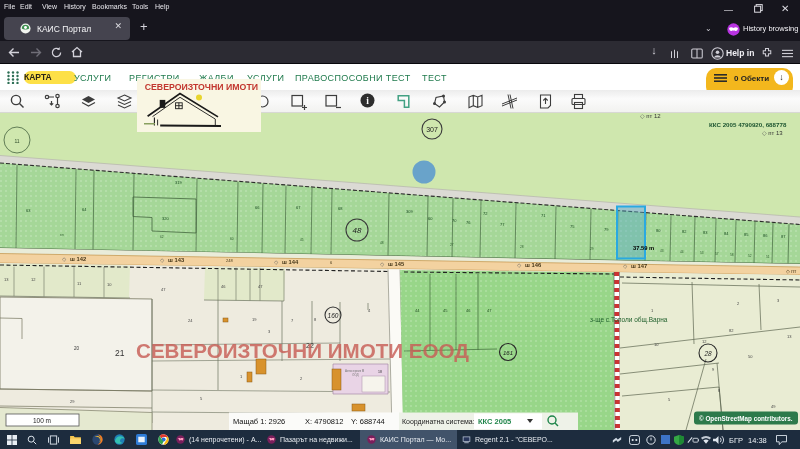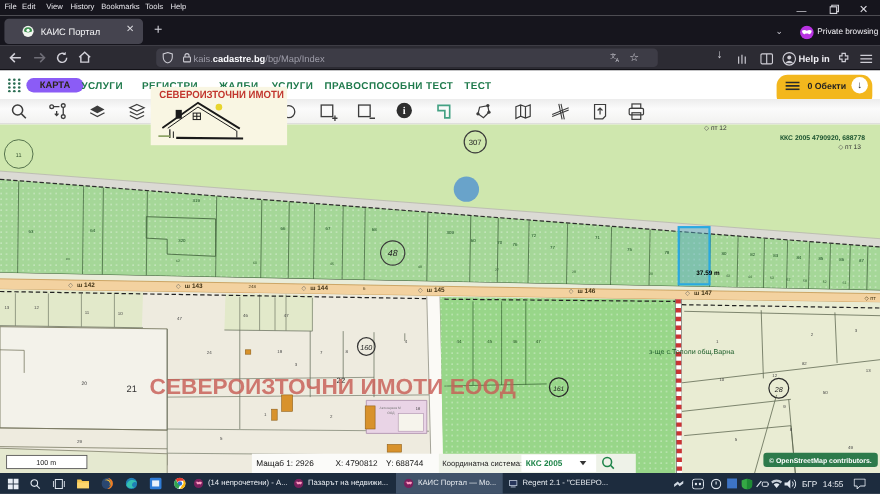--- a/index.html
+++ b/index.html
@@ -7,22 +7,22 @@
 #stage{position:relative;width:800px;height:449px;background:#fff}
 
 #menubar{left:0;top:0;width:800px;height:14px;background:#16151d;color:#e8e7ec;font-size:7px}#menubar span{position:absolute;top:3px}
 #tabrow{left:0;top:14px;width:800px;height:27px;background:#16151d}
 #tab{position:absolute;left:4px;top:3px;width:126px;height:23px;background:#45444f;border-radius:4px;color:#f5f5f7;font-size:8.5px;display:flex;align-items:center}
 #navbar{left:0;top:41px;width:800px;height:23px;background:#2c2b33;border-bottom:1px solid #08080c}
 #urlfield{position:absolute;left:142px;top:3px;width:456px;height:17px;background:#3d3c46;border-radius:4px;color:#d6d5de;font-size:8.5px}
 .navico{position:absolute;top:3px;color:#cfced6;font-size:11px;width:16px;text-align:center}
 
 #pghead{left:0;top:64px;width:800px;height:26px;background:#fff}
-.navitem{position:absolute;top:9px;color:#1f7a4c;font-weight:bold;font-size:9px;letter-spacing:.4px}
-#kartapill{position:absolute;left:24px;top:7px;width:52px;height:13px;background:#8b5cf6;border-radius:8px;color:#2b2417;font-weight:bold;font-size:8.5px;text-align:center;line-height:13px}
+.navitem{position:absolute;top:9px;color:#1f7a4c;font-weight:normal;font-size:9px;letter-spacing:.4px}
+#kartapill{position:absolute;left:24px;top:7px;width:52px;height:13px;background:#fde047;border-radius:8px;color:#2b2417;font-weight:bold;font-size:8.5px;text-align:left;line-height:13px}
 #objpill{position:absolute;left:706px;top:4px;width:87px;height:29px;background:#f3b71d;border-radius:10px}
 
 #tbar{left:0;top:90px;width:800px;height:23px;background:linear-gradient(#ececec,#fbfbfb 40%,#f2f2f0);border-bottom:1px solid #d8d8d4}
 .tico{position:absolute;top:3px}
 
 #logo{left:137px;top:79px;width:124px;height:53px;background:#f9f6e3;z-index:30}
 #logotxt{position:absolute;left:3px;top:2px;width:118px;text-align:center;color:#c2362e;font-weight:bold;font-size:9.5px;transform:scaleX(.92);transform-origin:center;white-space:nowrap}
 
 #taskbar{left:0;top:430px;width:800px;height:19px;background:#1d2c3e;z-index:40;color:#e8eef5;font-size:7px}
 .tbtn{position:absolute;top:0;height:19px;display:flex;align-items:center;color:#e9edf2;font-size:7px;white-space:nowrap;overflow:hidden}
@@ -49,21 +49,21 @@
         </svg>
       <span style="margin-left:6px">КАИС Портал</span>
       <span style="position:absolute;right:8px;top:4px;font-size:9px;color:#d9d9de">✕</span>
     </div>
     <div style="position:absolute;left:140px;top:5px;color:#d3d2da;font-size:13px;font-weight:300">+</div>
     <div style="position:absolute;left:705px;top:10px;color:#cfced6;font-size:8px">⌄</div>
     <svg style="position:absolute;left:727px;top:9px" width="13" height="13" viewBox="0 0 16 16">
         <circle cx="8" cy="8" r="7.6" fill="#b833e1"></circle>
         <path d="M2.5 6.2c1.8-1.2 3.6-1.2 5.5 0 1.9-1.2 3.7-1.2 5.5 0-.3 2.8-2 4.4-3.6 3.4-.8-.5-1.3-.5-1.9-.1-.6-.4-1.1-.4-1.9.1C4.5 10.6 2.8 9 2.5 6.2z" fill="#fff"></path>
       </svg>
-    <div style="position:absolute;left:743px;top:10px;color:#f4f3f7;font-size:7.5px;white-space:nowrap">Private browsing</div>
+    <div style="position:absolute;left:743px;top:10px;color:#f4f3f7;font-size:7.5px;white-space:nowrap">History browsing</div>
 
     <div style="position:absolute;left:724px;top:-9px;color:#dcdbe2;font-size:9px">—</div>
     <svg style="position:absolute;left:754px;top:-10px" width="9" height="9" viewBox="0 0 9 9">
         <rect x="2.2" y="0.6" width="6" height="6" fill="none" stroke="#dcdbe2" stroke-width="1"></rect>
         <rect x="0.6" y="2.2" width="6" height="6" fill="#16151d" stroke="#dcdbe2" stroke-width="1"></rect>
       </svg>
     <div style="position:absolute;left:781px;top:-11px;color:#dcdbe2;font-size:10px">✕</div>
   </div>
 
   <div id="navbar" class="abs">
@@ -73,35 +73,20 @@
     <svg class="abs" style="left:30px;top:6px" width="12" height="11" viewBox="0 0 12 11">
         <path d="M1 5.5h9.5M6.5 1.5l4 4-4 4" fill="none" stroke="#6f6e77" stroke-width="1.4"></path>
       </svg>
     <svg class="abs" style="left:51px;top:6px" width="11" height="11" viewBox="0 0 12 12">
         <path d="M10.5 6a4.5 4.5 0 11-1.4-3.2" fill="none" stroke="#d2d1d9" stroke-width="1.4"></path>
         <path d="M9.5 0v3h-3z" fill="#d2d1d9"></path>
       </svg>
     <svg class="abs" style="left:71px;top:5px" width="12" height="12" viewBox="0 0 12 12">
         <path d="M1 6l5-4.5L11 6M2.5 5v5.5h7V5" fill="none" stroke="#d2d1d9" stroke-width="1.3"></path>
       </svg>
-    <div id="urlfield">
-      <svg style="position:absolute;left:5px;top:3px" width="11" height="11" viewBox="0 0 16 16">
-          <path d="M8 1l6 2v4c0 4-2.5 6.8-6 8-3.5-1.2-6-4-6-8V3z" fill="none" stroke="#cfced6" stroke-width="1.4"></path>
-        </svg>
-      <svg style="position:absolute;left:23px;top:3px" width="10" height="11" viewBox="0 0 16 16">
-          <rect x="3" y="7" width="10" height="7" rx="1" fill="none" stroke="#cfced6" stroke-width="1.5"></rect>
-          <path d="M5 7V5a3 3 0 016 0v2" fill="none" stroke="#cfced6" stroke-width="1.5"></path>
-        </svg>
-      <span style="position:absolute;left:34px;top:4px;white-space:nowrap"><span style="color:#9e9da9">kais.</span><b style="color:#fbfbfe">cadastre.bg</b><span style="color:#9e9da9">/bg/Map/Index</span></span>
-      <svg style="position:absolute;left:412px;top:3px" width="11" height="11" viewBox="0 0 16 16">
-          <text x="1" y="8" font-size="8" fill="#cfced6">文</text>
-          <text x="8" y="14" font-size="7" fill="#cfced6">A</text>
-        </svg>
-      <div style="position:absolute;left:430px;top:2px;color:#cfced6;font-size:10px">☆</div>
-    </div>
     <div class="navico" style="left:646px">↓</div>
     <svg class="abs" style="left:670px;top:7px" width="12" height="11" viewBox="0 0 16 14">
         <g stroke="#cfced6" stroke-width="1.4">
           <line x1="2" y1="13" x2="2" y2="4"></line>
           <line x1="6" y1="13" x2="6" y2="2"></line>
           <line x1="10" y1="13" x2="10" y2="4"></line>
         </g>
       </svg>
     <svg class="abs" style="left:691px;top:7px" width="12" height="11" viewBox="0 0 16 14">
         <rect x="1" y="1" width="14" height="12" rx="1.5" fill="none" stroke="#cfced6" stroke-width="1.4"></rect>
@@ -588,18 +573,18 @@
       </svg>
     <svg class="abs" style="left:701px;top:5px" width="10" height="9" viewBox="0 0 12 10">
         <path d="M0 3a9 9 0 0112 0L10.5 5a7 7 0 00-9 0z" fill="#dfe6ee" opacity=".85"></path>
         <path d="M2.8 6.2a5 5 0 016.4 0L6 10z" fill="#dfe6ee"></path>
       </svg>
     <svg class="abs" style="left:713px;top:4.5px" width="11" height="10" viewBox="0 0 12 11">
         <path d="M0 4h3l3-3v9L3 7H0z" fill="#dfe6ee"></path>
         <path d="M8 3a4 4 0 010 5M9.7 1.2a6.5 6.5 0 010 8.6" stroke="#dfe6ee" fill="none"></path>
       </svg>
     <div class="abs" style="left:729px;top:5.5px;font-size:7.5px;color:#eef2f7">БГР</div>
-    <div class="abs" style="left:748px;top:5.5px;font-size:7.5px;color:#eef2f7">14:55</div>
+    <div class="abs" style="left:748px;top:5.5px;font-size:7.5px;color:#eef2f7">14:38</div>
     <svg class="abs" style="left:776px;top:4.5px" width="11" height="10" viewBox="0 0 12 11">
         <path d="M.5.5h11v7h-5l-3 3v-3h-3z" fill="none" stroke="#dfe6ee"></path>
       </svg>
   </div>
 </div>
 
 </body></html>

